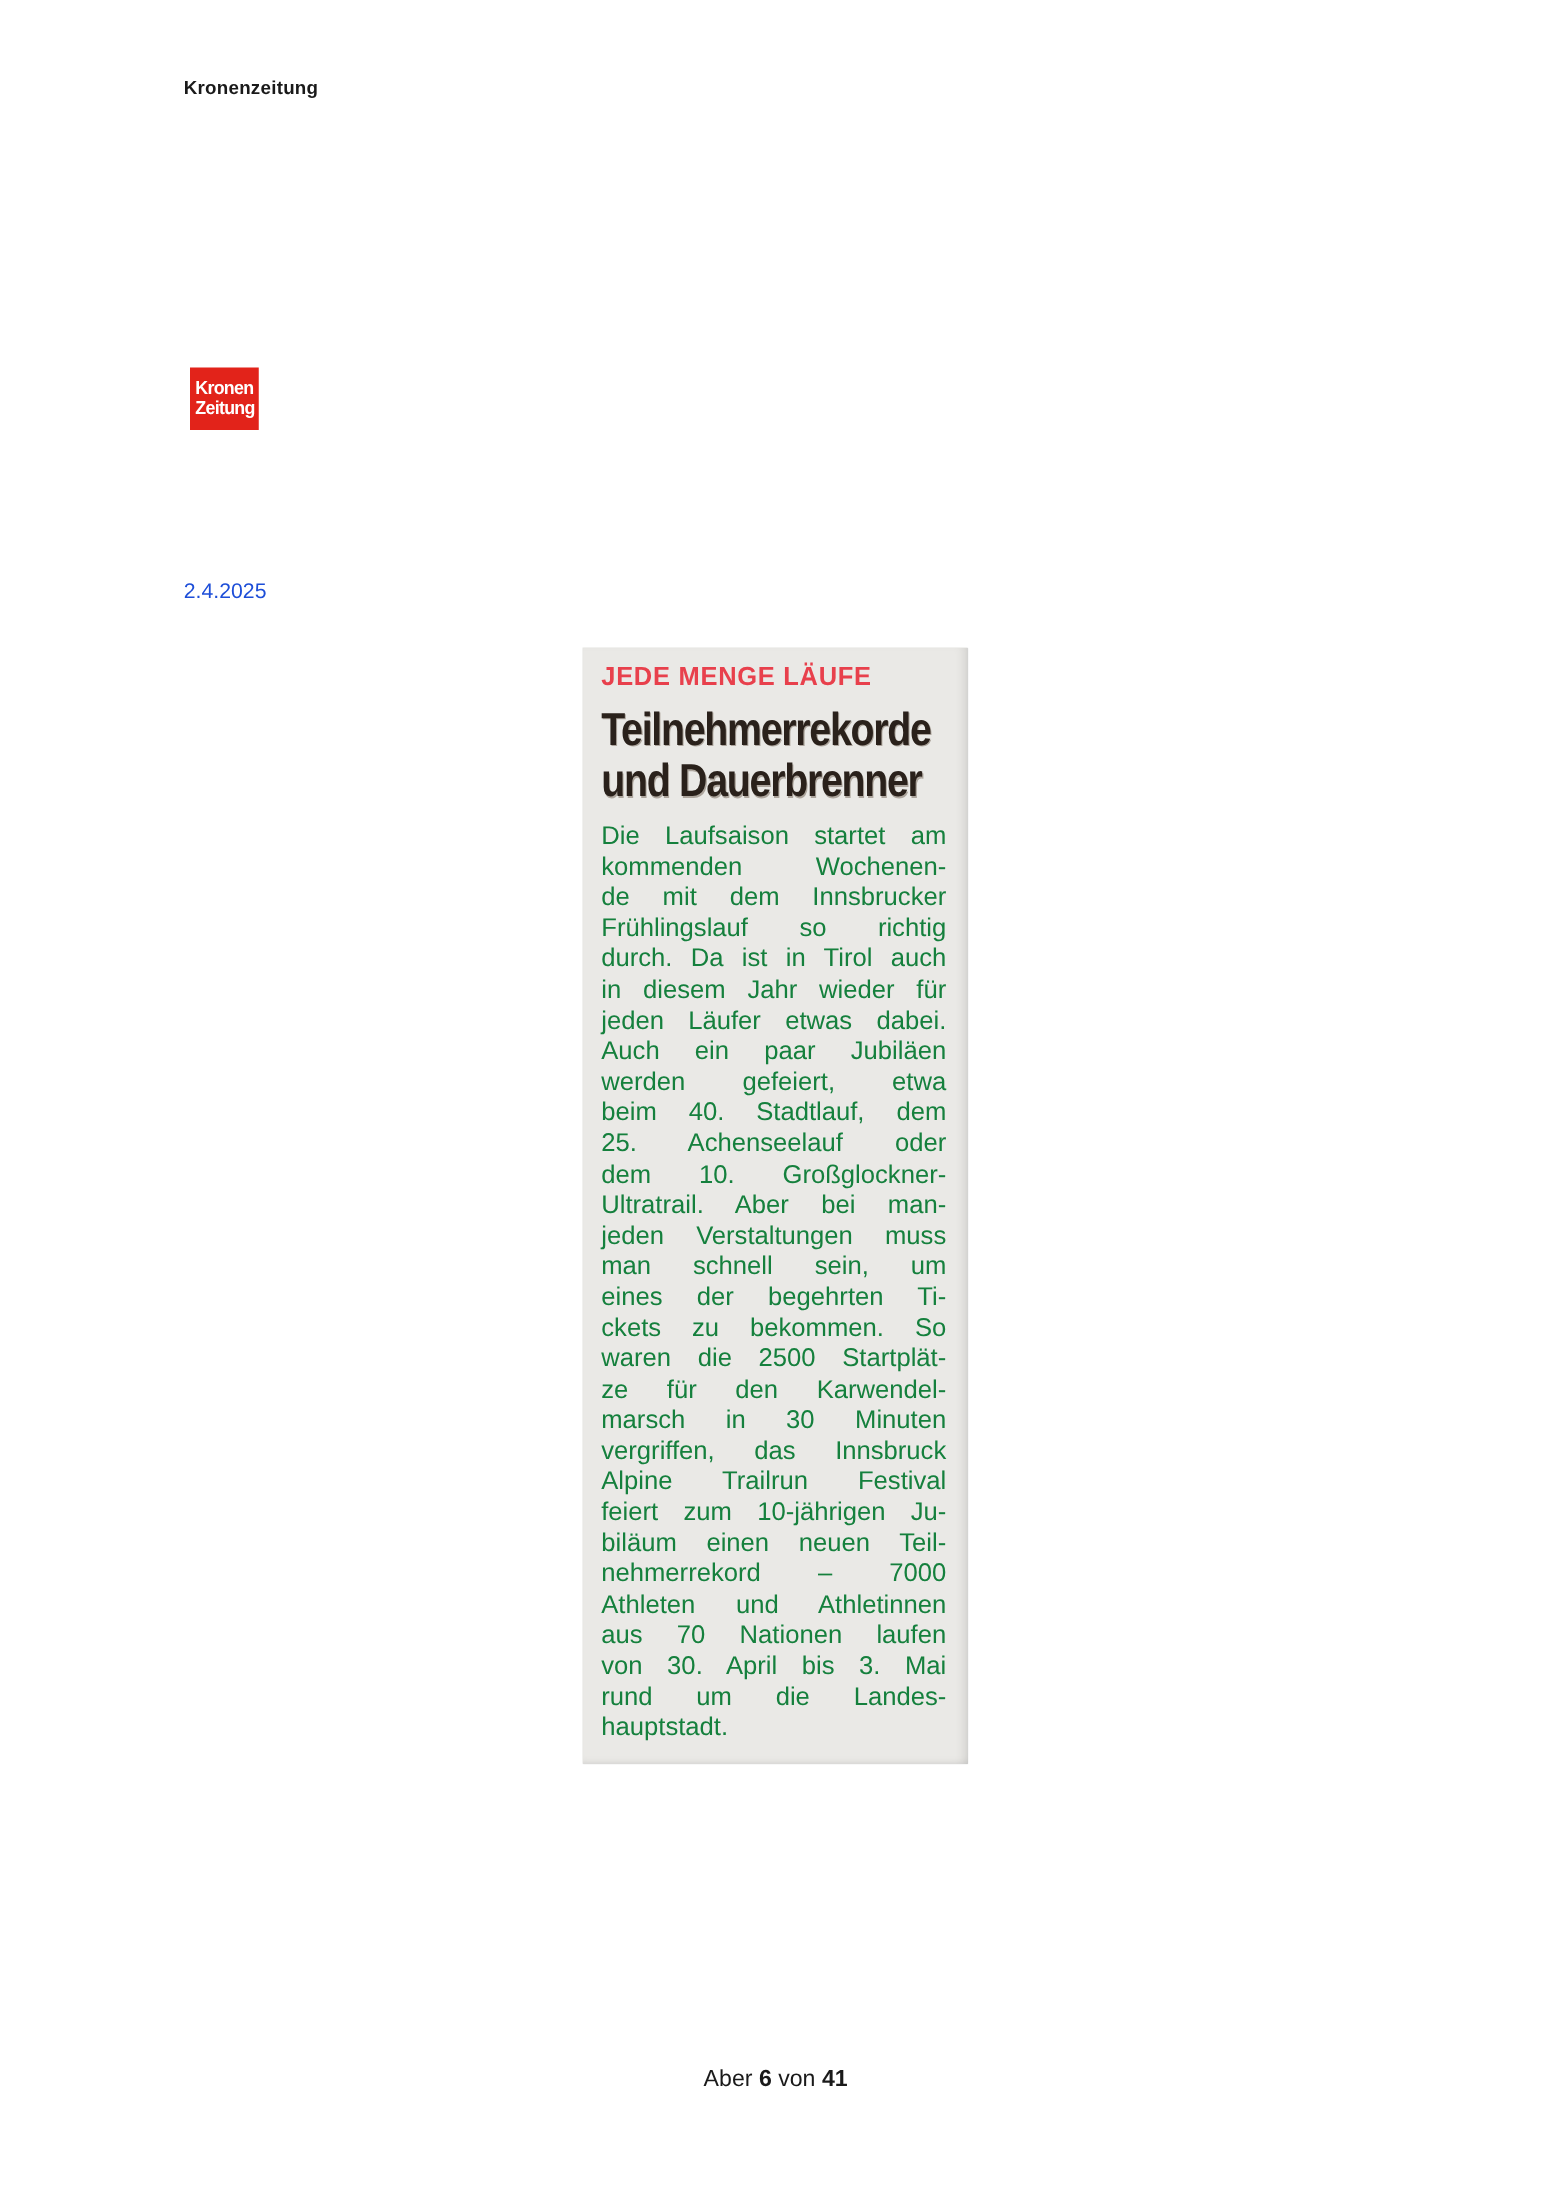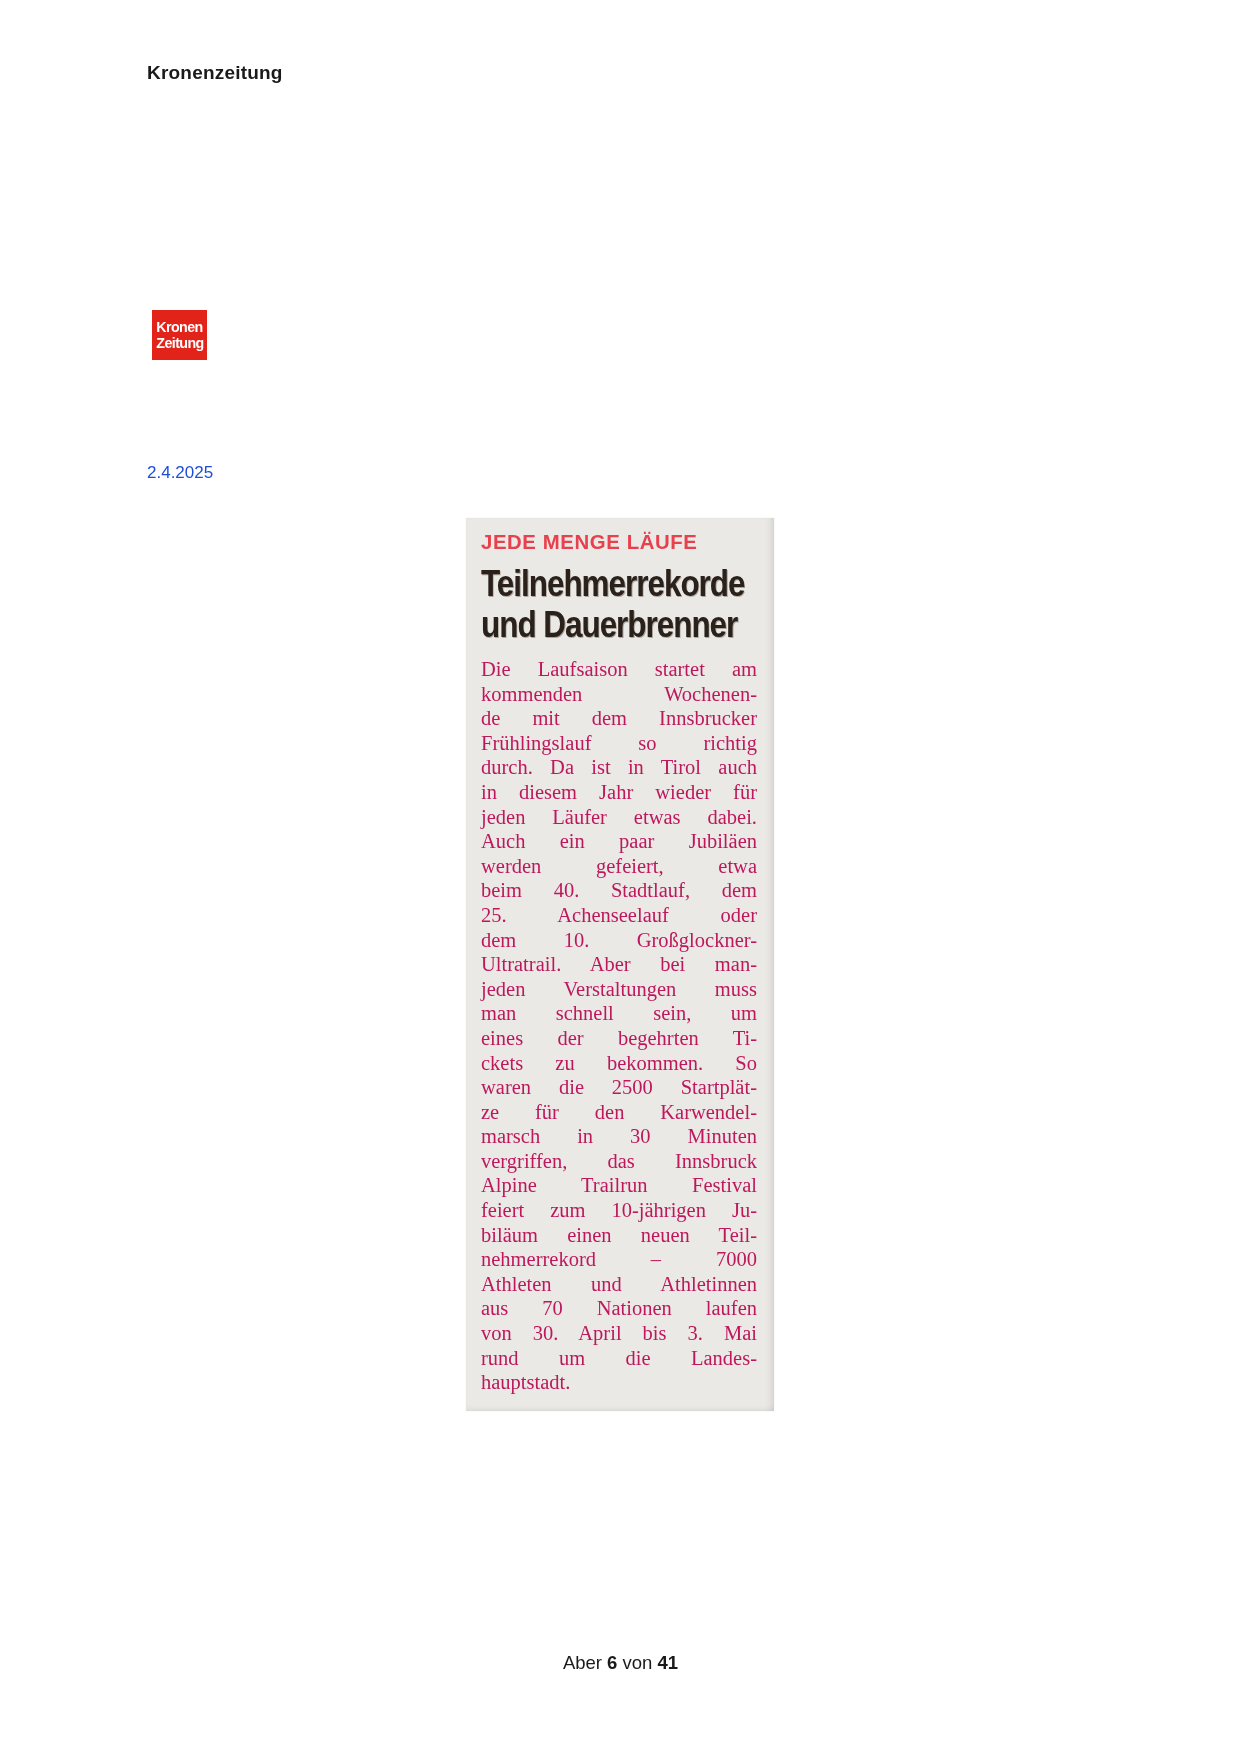--- a/index.html
+++ b/index.html
@@ -12,31 +12,31 @@
     background: #ffffff;
     font-family: "Liberation Sans", sans-serif;
     overflow: hidden;
   }
 
   
   .source-name {
     position: absolute;
     left: 147px;
     top: 62px;
-    font-size: 19px;
+    font-size: 15px;
     font-weight: bold;
     color: #1a1a1a;
     letter-spacing: 0.2px;
   }
 
   
   .brand-logo {
     position: absolute;
     left: 152px;
-    top: 310px;
+    top: 294px;
     width: 55px;
     height: 50px;
     display: flex;
     flex-direction: column;
     align-items: center;
     justify-content: center;
     padding: 2px 1px;
   }
   .brand-logo .logo-line {
     color: #ffffff;
@@ -94,24 +94,24 @@
     font-weight: bold;
     letter-spacing: -1.2px;
     white-space: nowrap;
     transform: scaleX(0.85);
     transform-origin: 0 0;
     text-shadow: 1px 1px 0 rgba(60,40,20,0.35);
   }
   .clipping-body {
     margin-top: 12px;
     width: 276px;
-    font-family: Liberation Serif, serif;
+    font-family: Liberation Sans, sans-serif;
     font-size: 20.5px;
     line-height: 24.6px;
-    color: #be185d;
+    color: #15803d;
   }
   .clipping-body .body-line {
     text-align: justify;
     text-align-last: justify;
     white-space: normal;
   }
   .clipping-body .body-line:last-child {
     text-align-last: left;
   }
 

